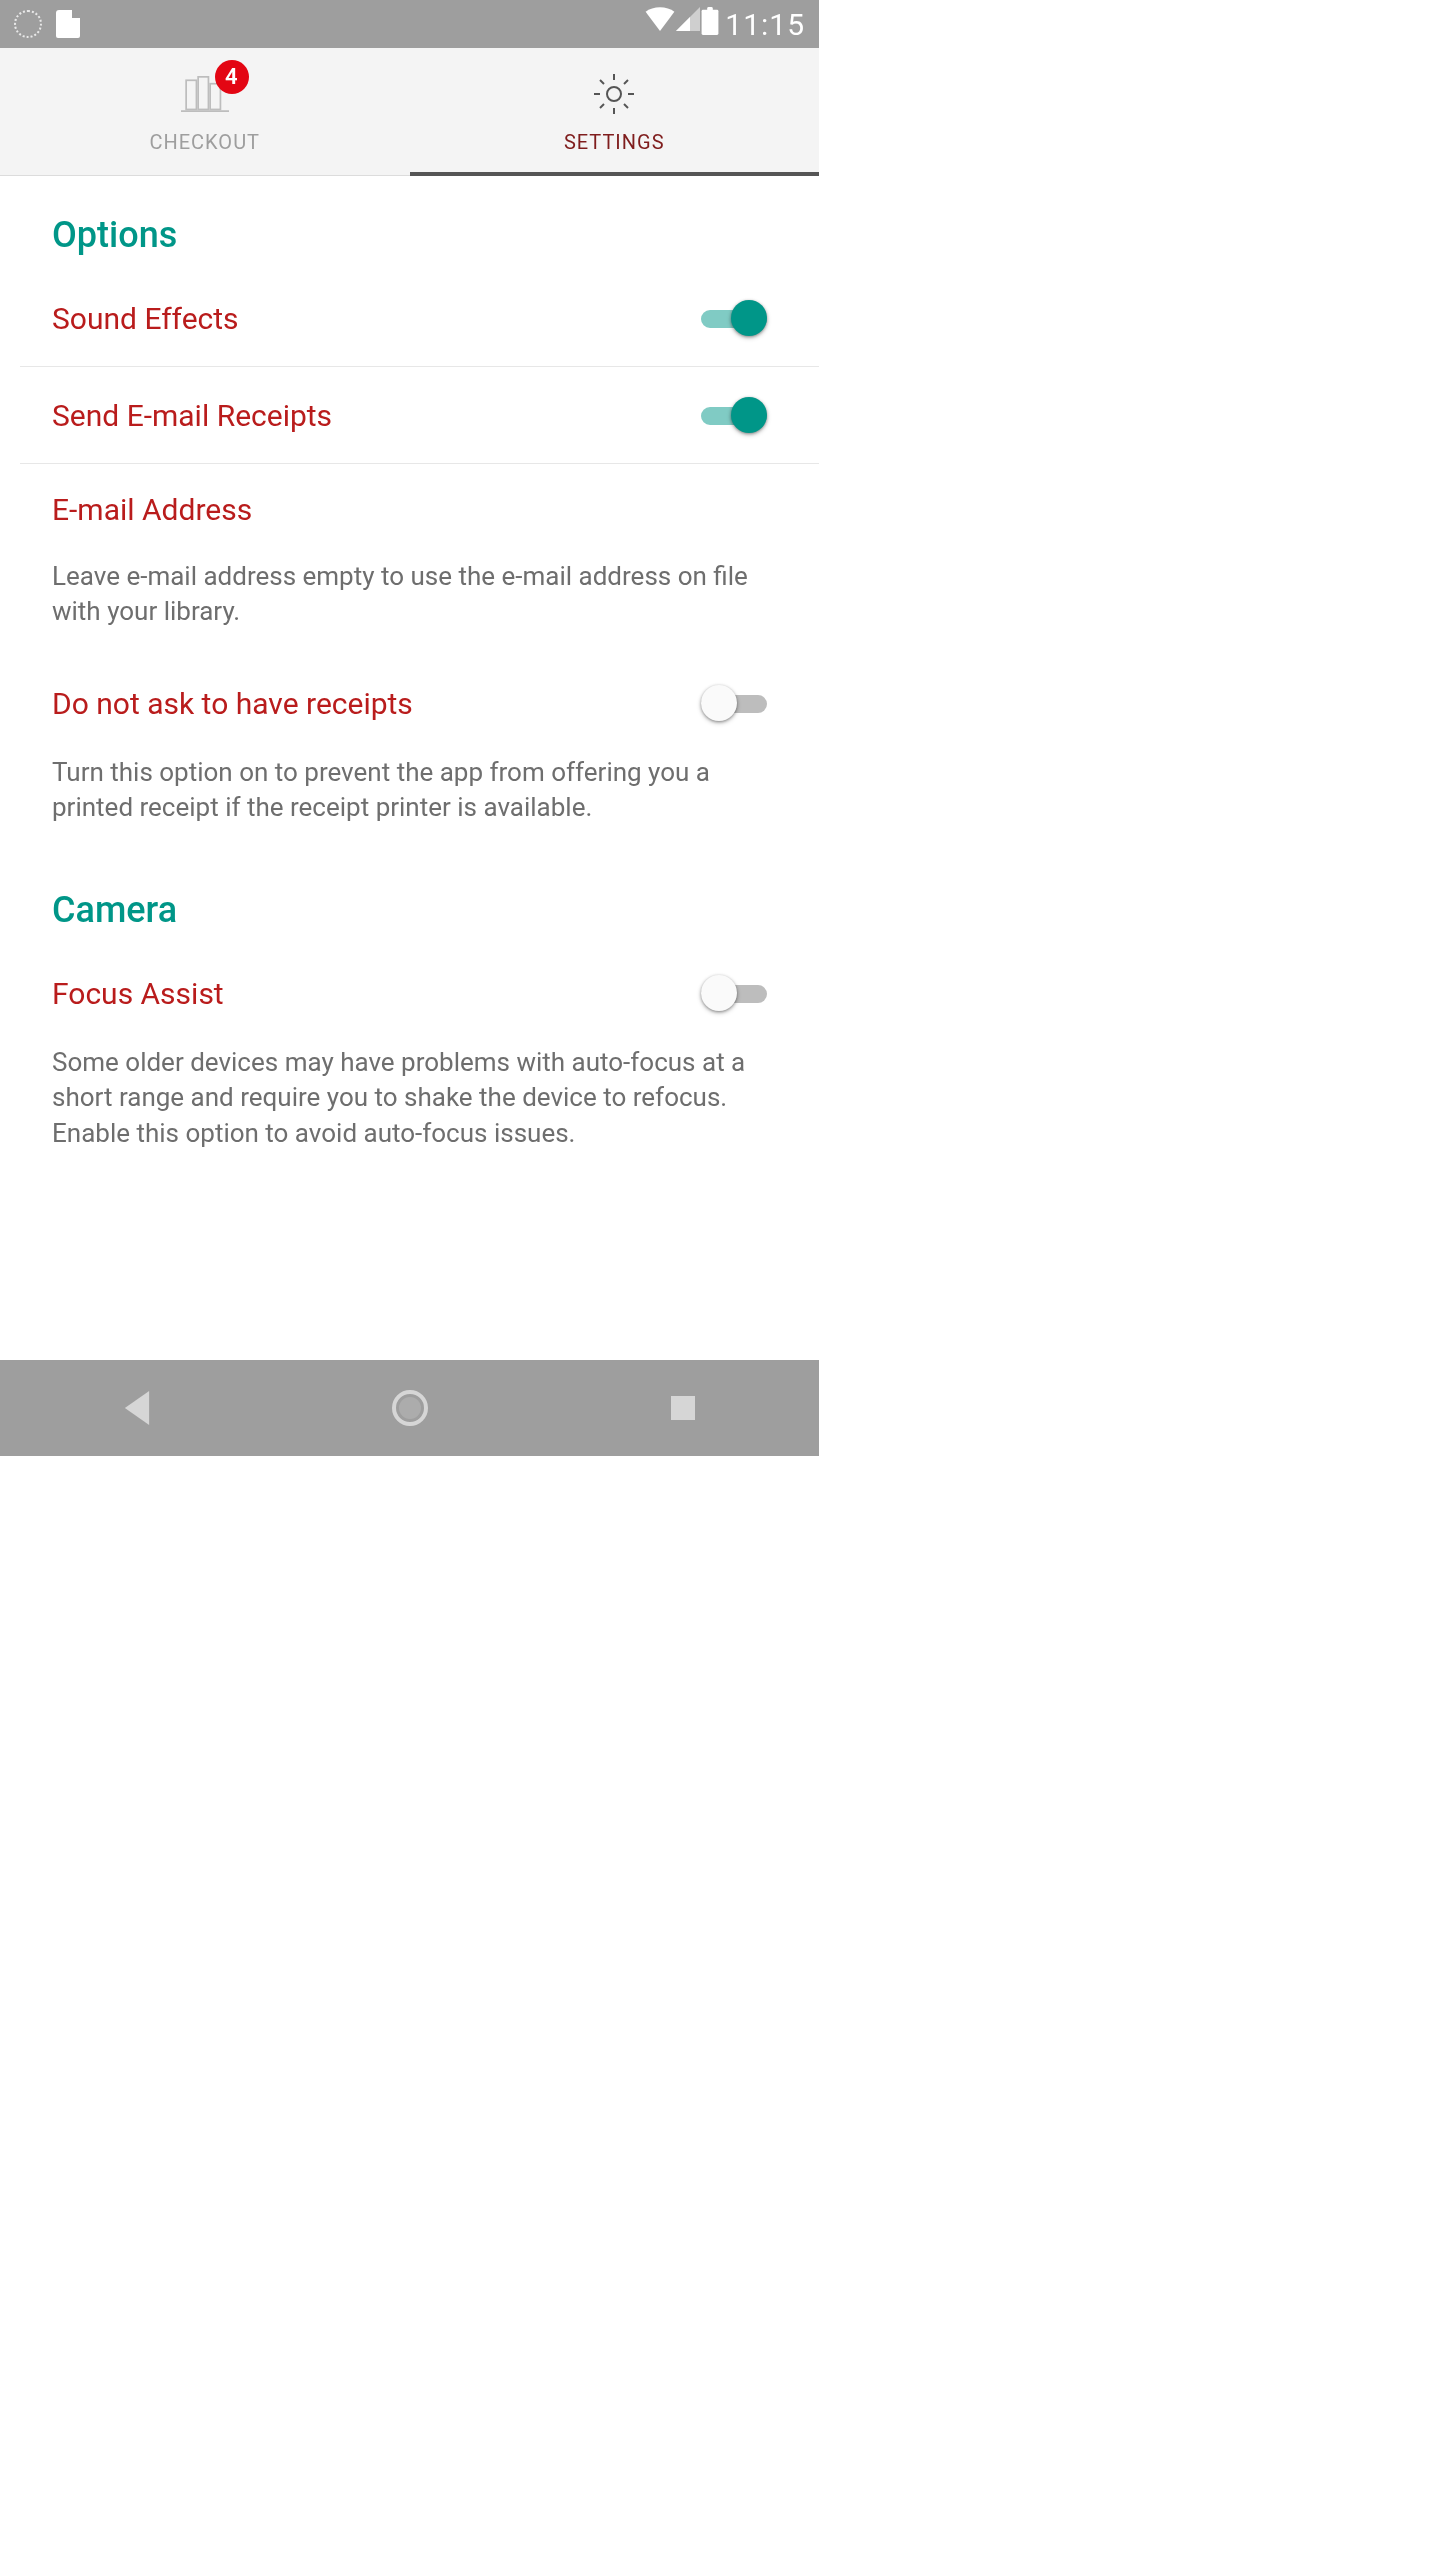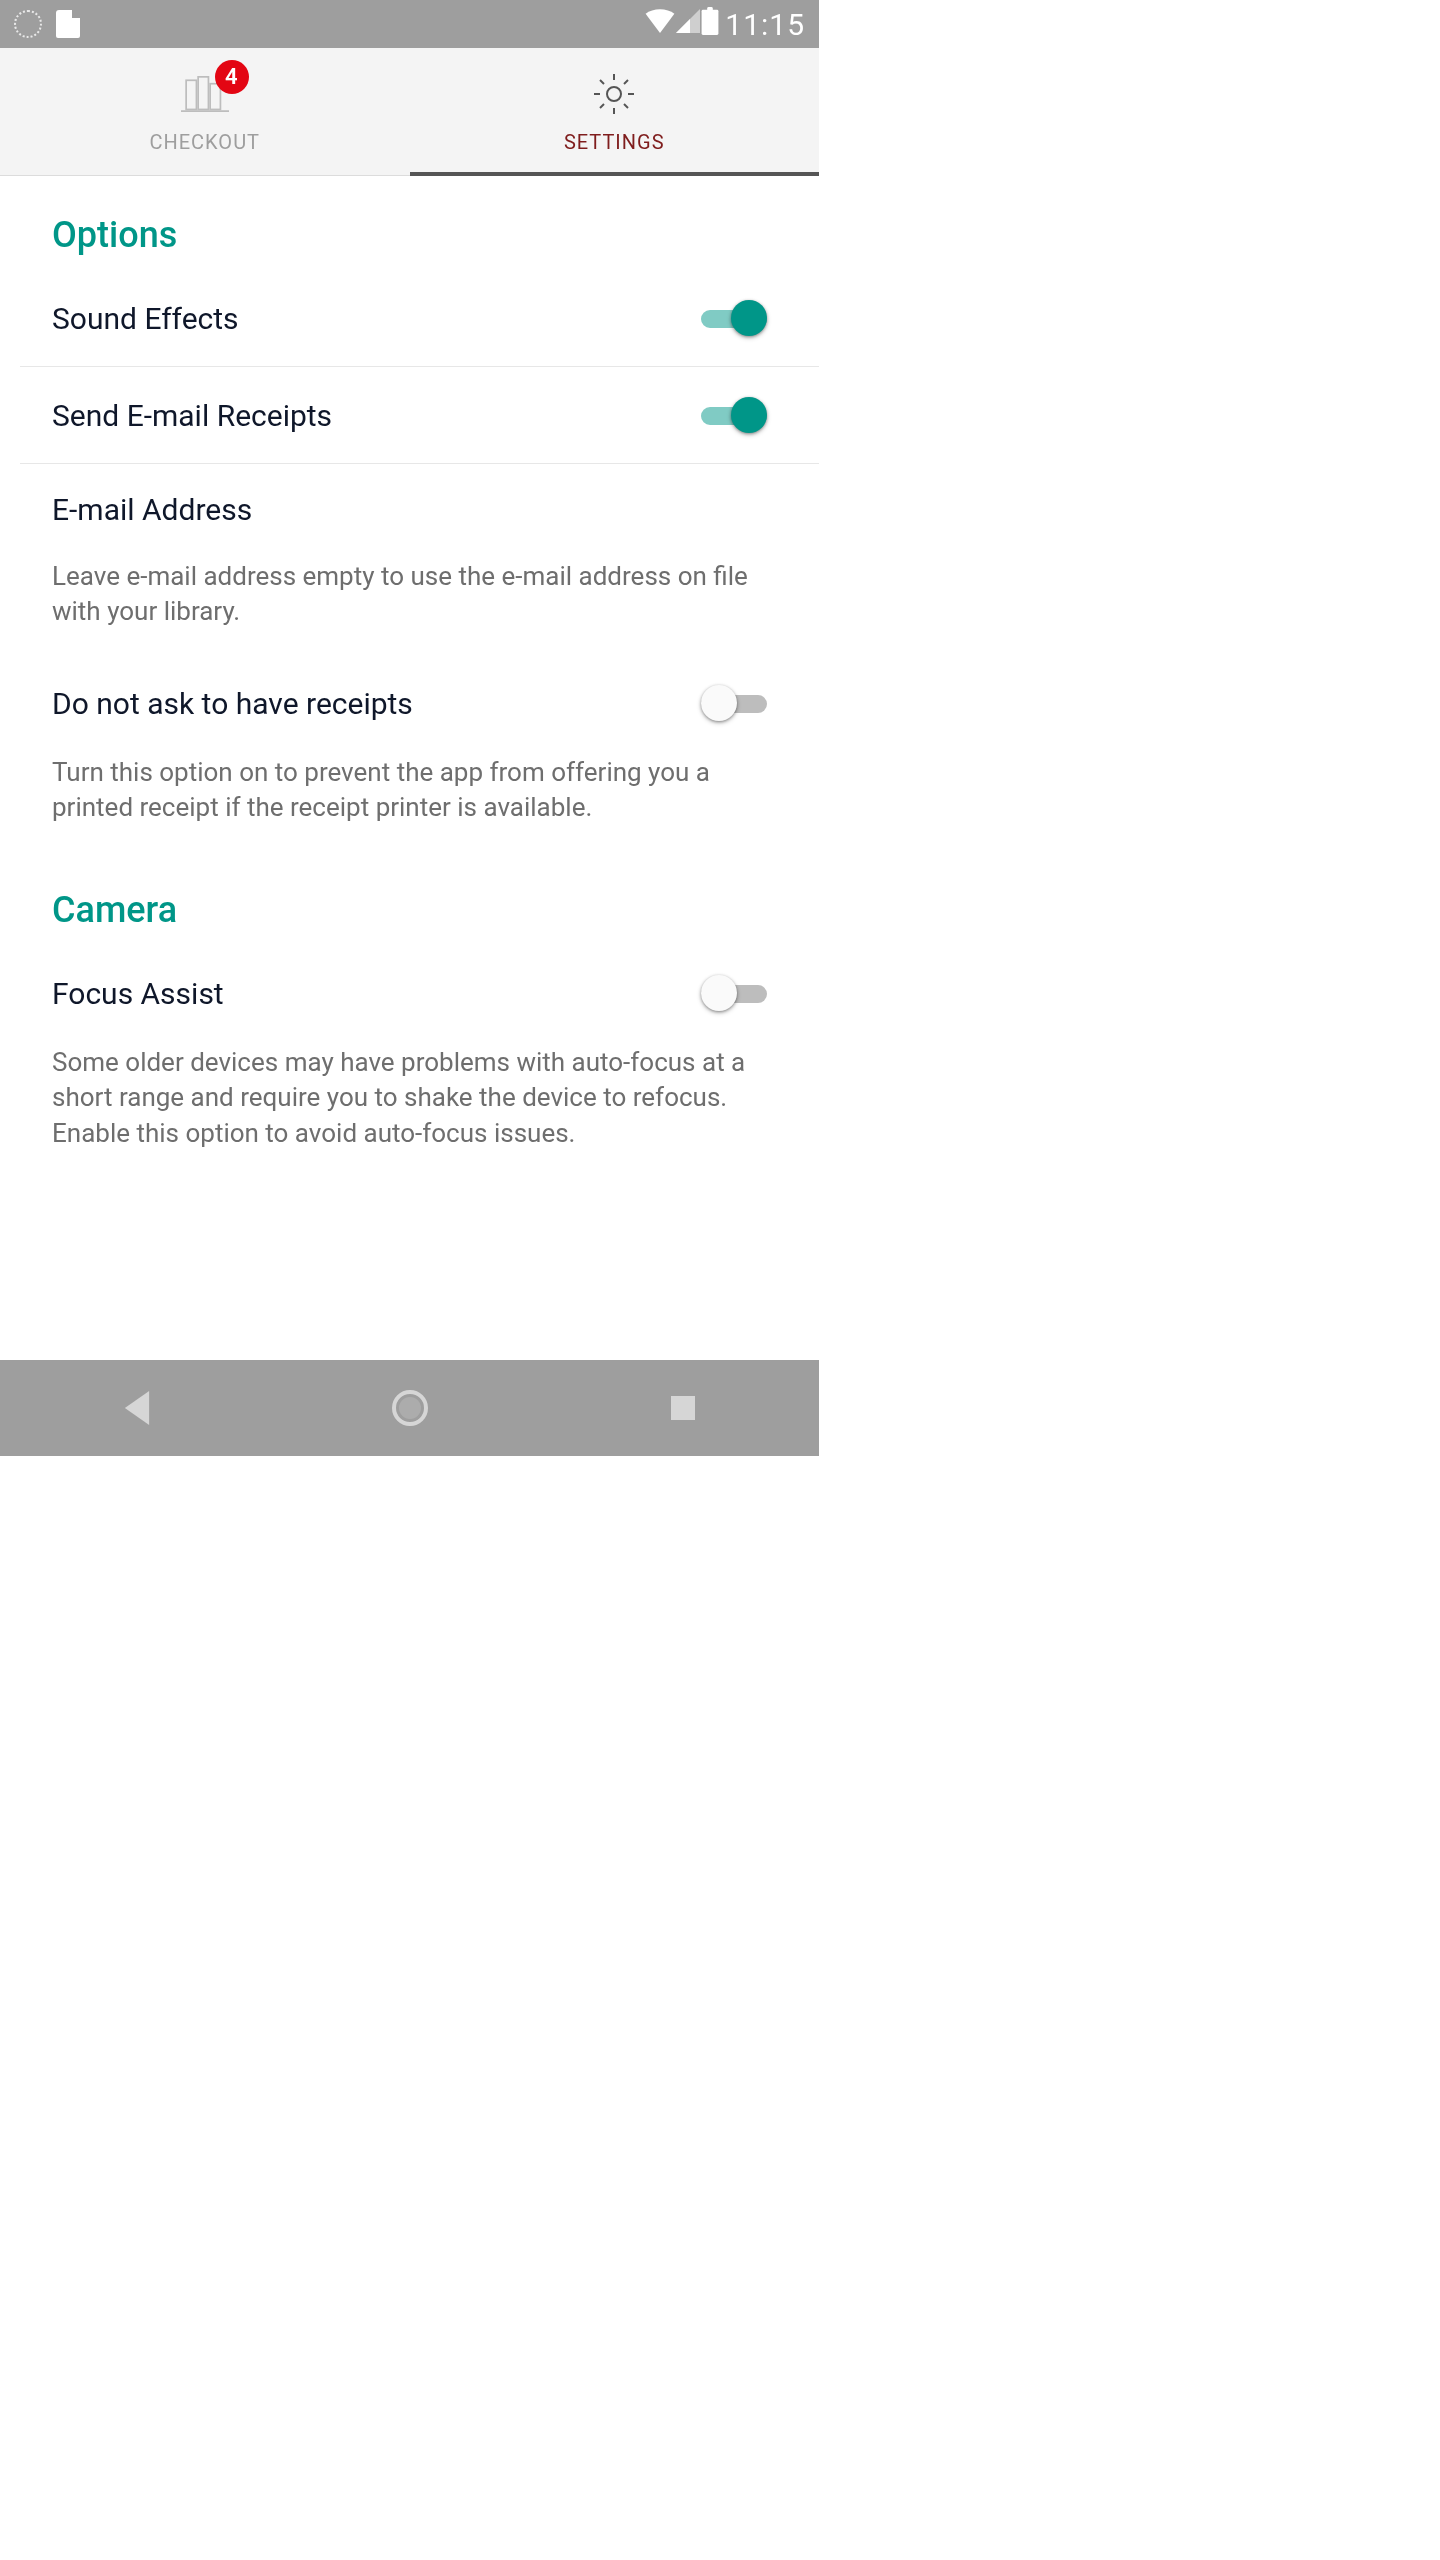--- a/index.html
+++ b/index.html
@@ -11,21 +11,21 @@
     background: #9e9e9e;
     display: flex;
     align-items: center;
     justify-content: space-between;
     padding: 0 14px 0 14px;
     color: #ffffff;
     font-size: 26px;
     font-weight: 400;
   }
   .status-left { display: flex; align-items: center; gap: 14px; }
-  .status-right { display: flex; align-items: center; gap: 0; }
+  .status-right { display: flex; gap: 0; }
   .status-right .clock { font-size: 30px; letter-spacing: 1px; margin-left: 6px; }
 
   .sd-icon {
     width: 24px; height: 28px; background: #ffffff;
     border-radius: 3px 3px 2px 2px;
     position: relative;
   }
   .sd-icon::before {
     content: ""; position: absolute; top: 0; right: 0;
     width: 8px; height: 8px; background: #9e9e9e;
@@ -89,21 +89,21 @@
   }
   .row {
     display: flex;
     align-items: center;
     justify-content: space-between;
     padding: 28px 52px 28px 52px;
   }
   .row.divided { border-bottom: 1px solid #e7e7e7; margin-left: 20px; padding-left: 32px; }
   .row .label {
     font-size: 30px;
-    color: #0f172a;
+    color: #b91c1c;
   }
   .helper {
     font-size: 26px;
     color: #6e6e6e;
     line-height: 1.35;
     padding: 4px 52px 26px 52px;
   }
 
   
   .switch {

